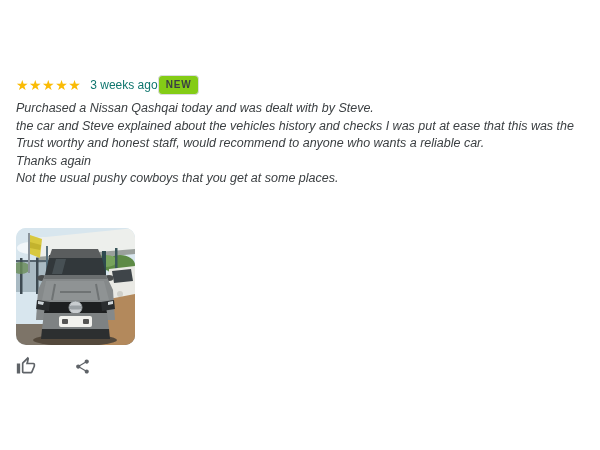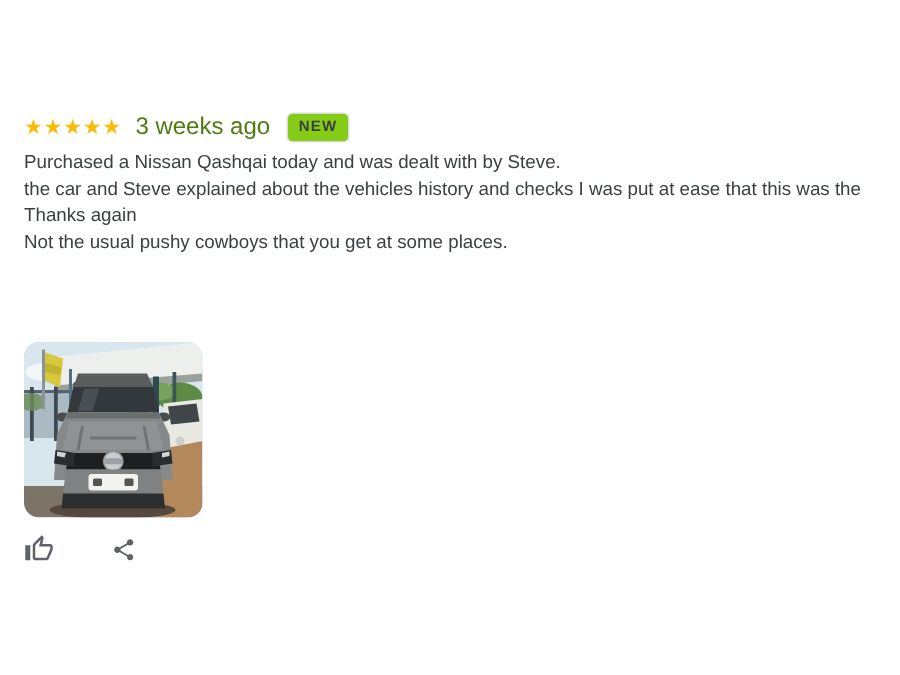--- a/index.html
+++ b/index.html
@@ -2,28 +2,28 @@
 <html><head>
 <meta charset="utf-8">
 <style>
   html, body { margin:0; padding:0; background:#fff; }
   body { width:600px; height:450px; font-family:"Liberation Sans", sans-serif; overflow:hidden; }
   .page { position:relative; width:600px; height:450px; background:#ffffff; }
 
   .header { position:absolute; left:16px; top:74px; height:22px; display:flex; align-items:center; }
   .stars { color:#fabb05; font-size:14px; letter-spacing:0.5px; line-height:22px;
            font-family:"DejaVu Sans", sans-serif; margin-right:9px; }
-  .time { color:#4d7c0f; font-size:16px; line-height:22px; margin-right:11px; }
+  .time { color:#0f766e; font-size:12px; line-height:22px; }
   .badge { display:inline-block; border:1px solid #dadce0; border-radius:4px;
            padding:3px 7px; font-size:10px; font-weight:bold; letter-spacing:0.8px;
            color:#3c4043; background:#84cc16; line-height:12px; }
 
   .review-text { position:absolute; left:16px; top:100px; color:#3c4043;
                  font-size:12.5px; line-height:17.6px; }
-  .review-line { white-space:nowrap; }
+  .review-line { white-space:nowrap;font-style:italic; }
 
   .photo { position:absolute; left:16px; top:228px; width:119px; height:117px;
            border-radius:10px; overflow:hidden; padding:0; border:none; background:#d8e6ee;
            cursor:pointer; display:block; }
   .photo svg { display:block; }
 
   .actions { position:absolute; left:16px; top:354px; display:flex; align-items:center; gap:36px; }
   .action-btn { background:none; border:none; padding:0; margin:0; cursor:pointer;
                 width:20px; height:24px; display:flex; align-items:center; justify-content:center; }
   .action-btn svg { fill:#5f6368; }
@@ -35,20 +35,21 @@
 
   <div class="header">
     <span class="stars">★★★★★</span>
     <span class="time">3 weeks ago</span>
     <span class="badge">NEW</span>
   </div>
 
   <div class="review-text" id="review-text">
       <div class="review-line">Purchased a Nissan Qashqai today and was dealt with by Steve.</div>
       <div class="review-line">the car and Steve explained about the vehicles history and checks I was put at ease that this was the</div>
+      <div class="review-line">Trust worthy and honest staff, would recommend to anyone who wants a reliable car.</div>
       <div class="review-line">Thanks again</div>
       <div class="review-line">Not the usual pushy cowboys that you get at some places.</div>
     </div>
 
   <button class="photo">
     <svg width="119" height="117" viewBox="0 0 119 117" xmlns="http://www.w3.org/2000/svg">
 
       <rect x="0" y="0" width="119" height="70" fill="#d8e6ee"></rect>
       <ellipse cx="14" cy="20" rx="13" ry="6" fill="#f2f7fa"></ellipse>
       <ellipse cx="28" cy="14" rx="10" ry="5" fill="#e9f1f6"></ellipse>

